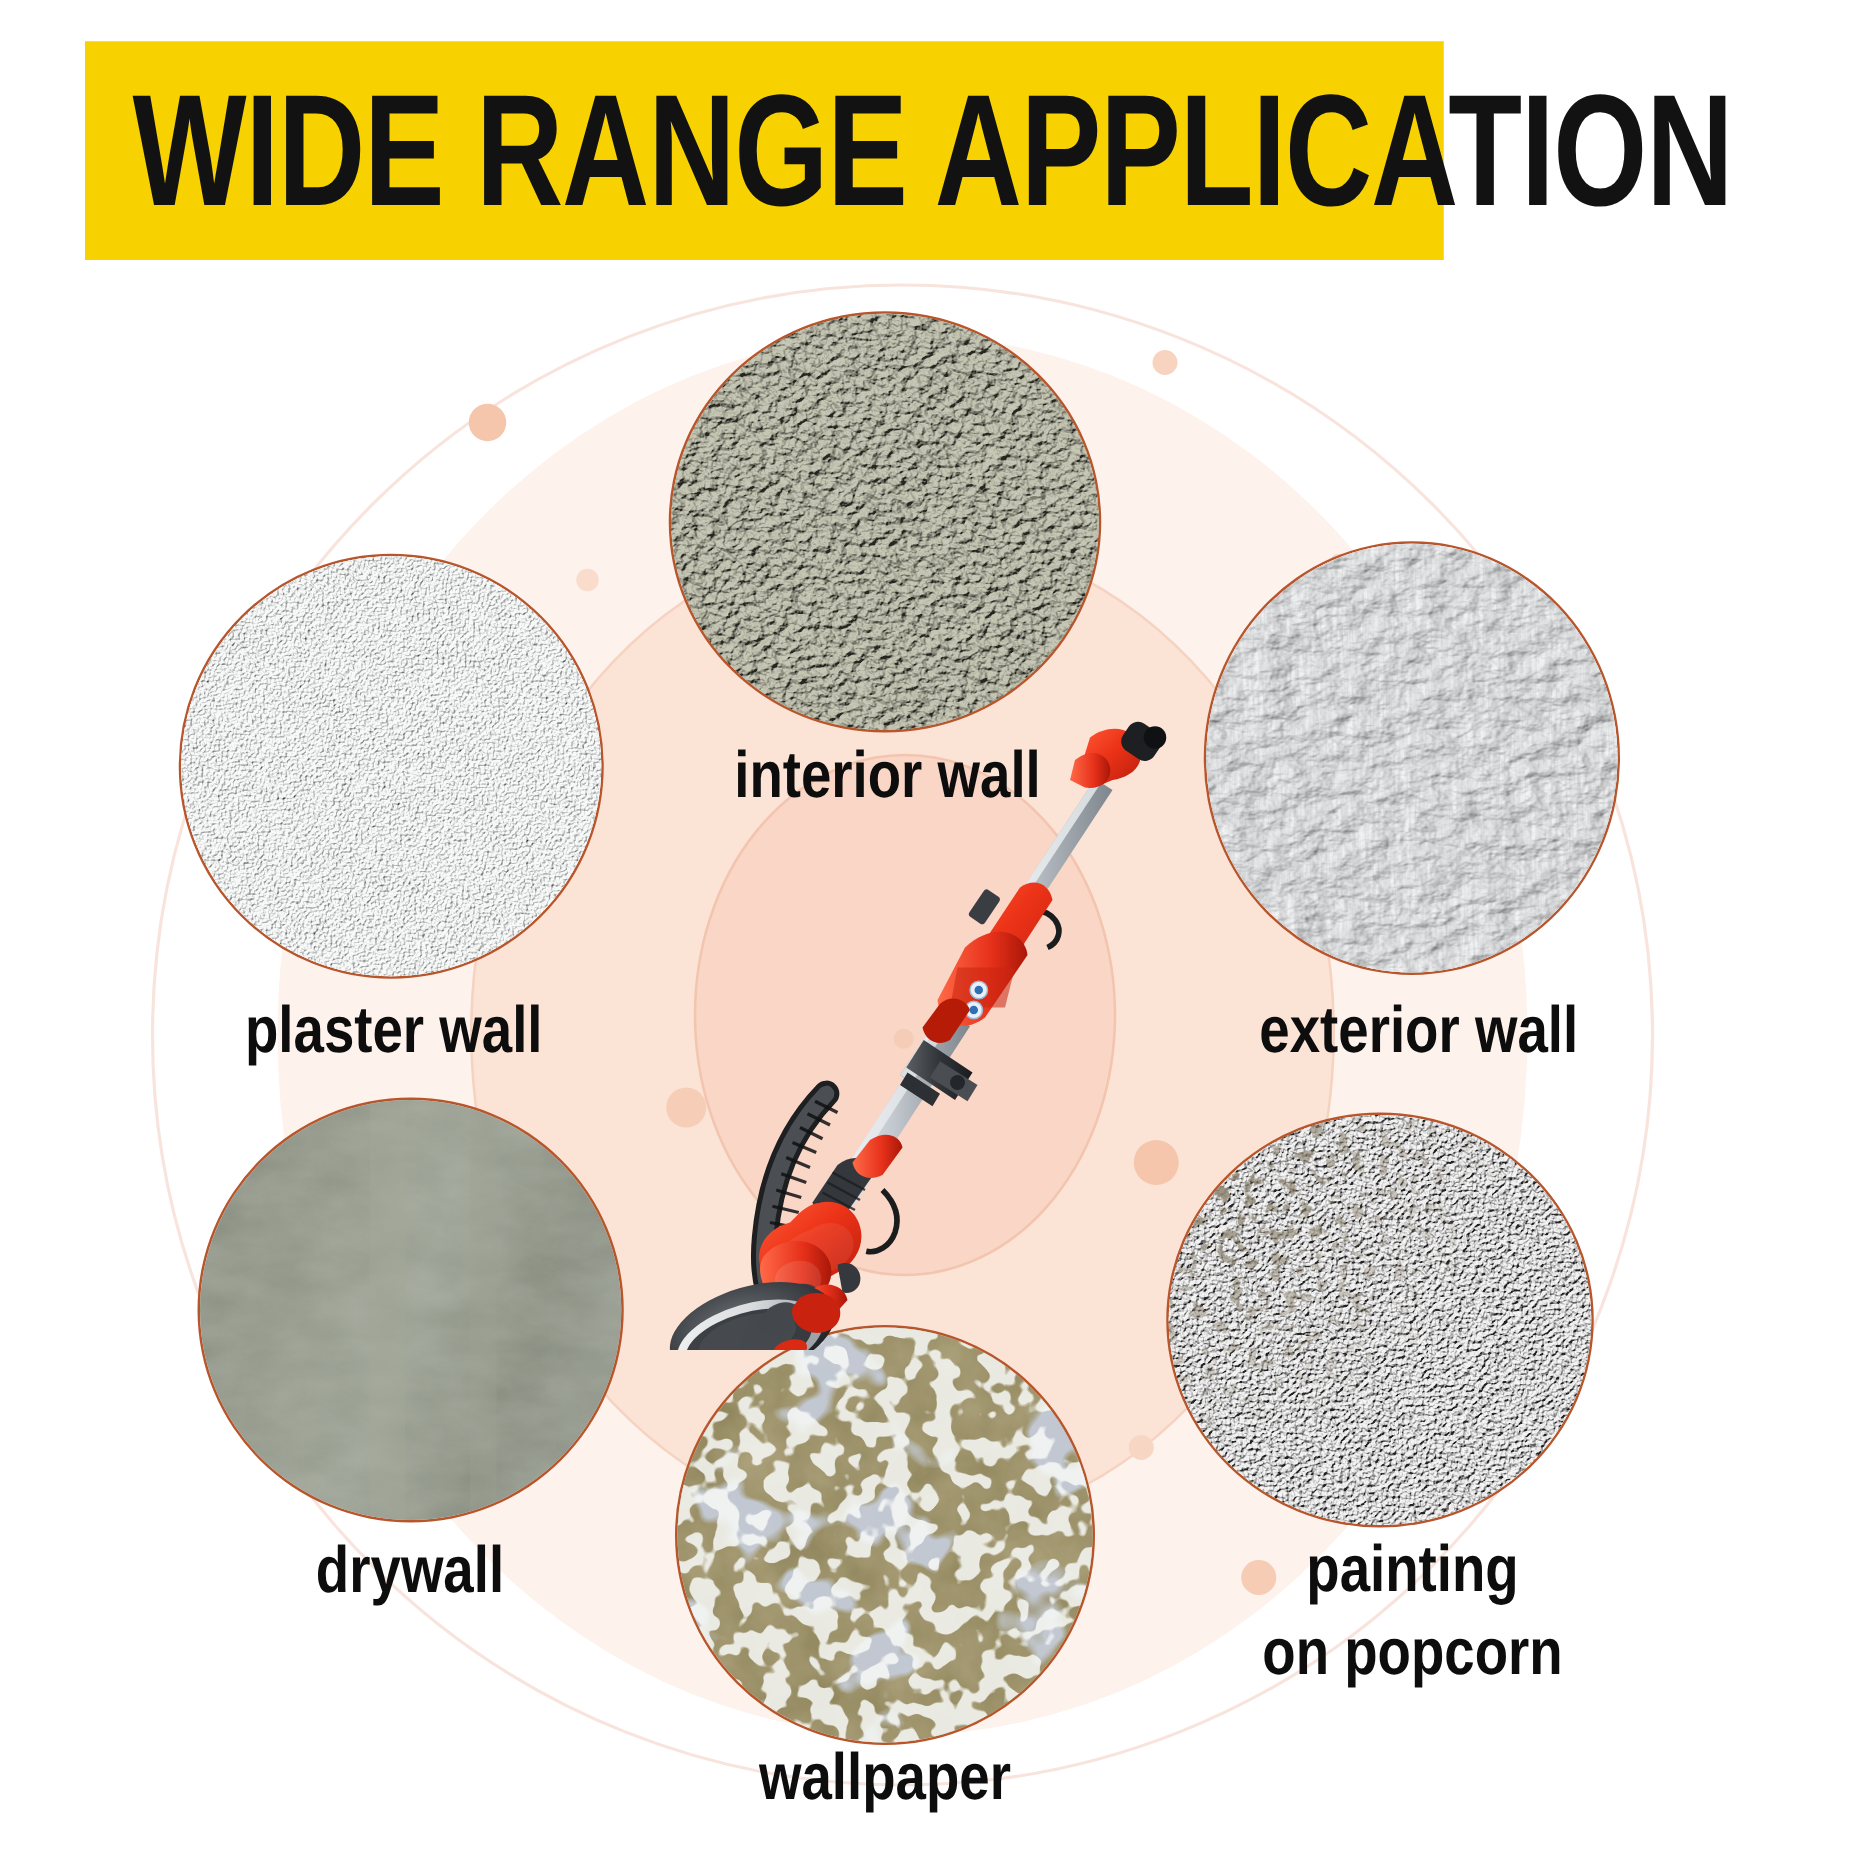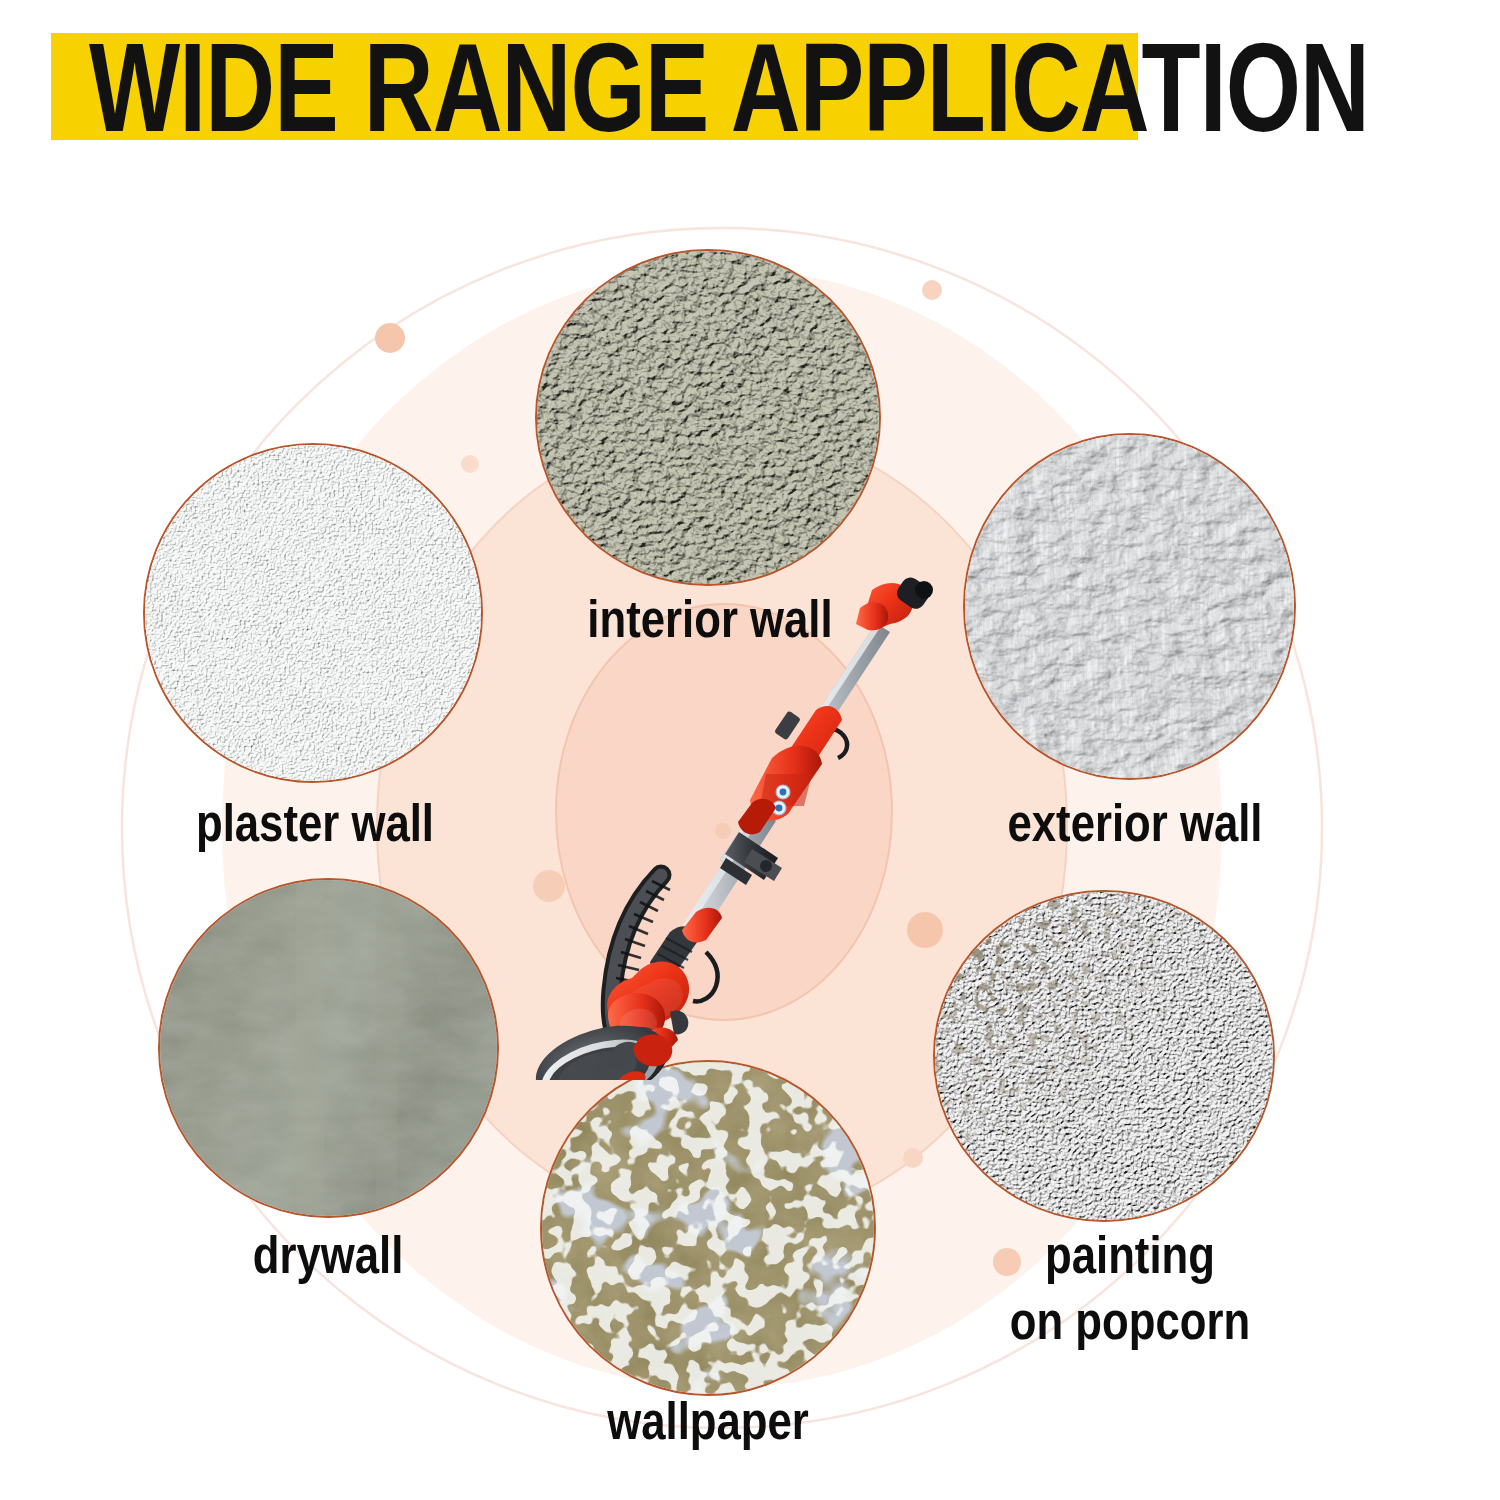--- a/index.html
+++ b/index.html
@@ -7,21 +7,21 @@
     width:1500px;height:1500px;
     background:#ffffff;
     font-family:"Liberation Sans", sans-serif;
     overflow:hidden;
     position:relative;
   }
   #stage{position:absolute;left:0;top:0;width:1500px;height:1500px;}
 
   
   #banner{
-    position:absolute;left:51px;top:33px;width:1087px;height:107px;
+    position:absolute;left:68px;top:33px;width:1087px;height:175px;
     background:var(--banner-bg,#F8D200);
     display:flex;align-items:center;
   }
   #banner-title{
     font-family:"Liberation Sans Narrow","Liberation Sans",sans-serif;
     font-weight:bold;
     font-size:104px;
     line-height:104px;
     letter-spacing:-1px;
     color:#121212;

